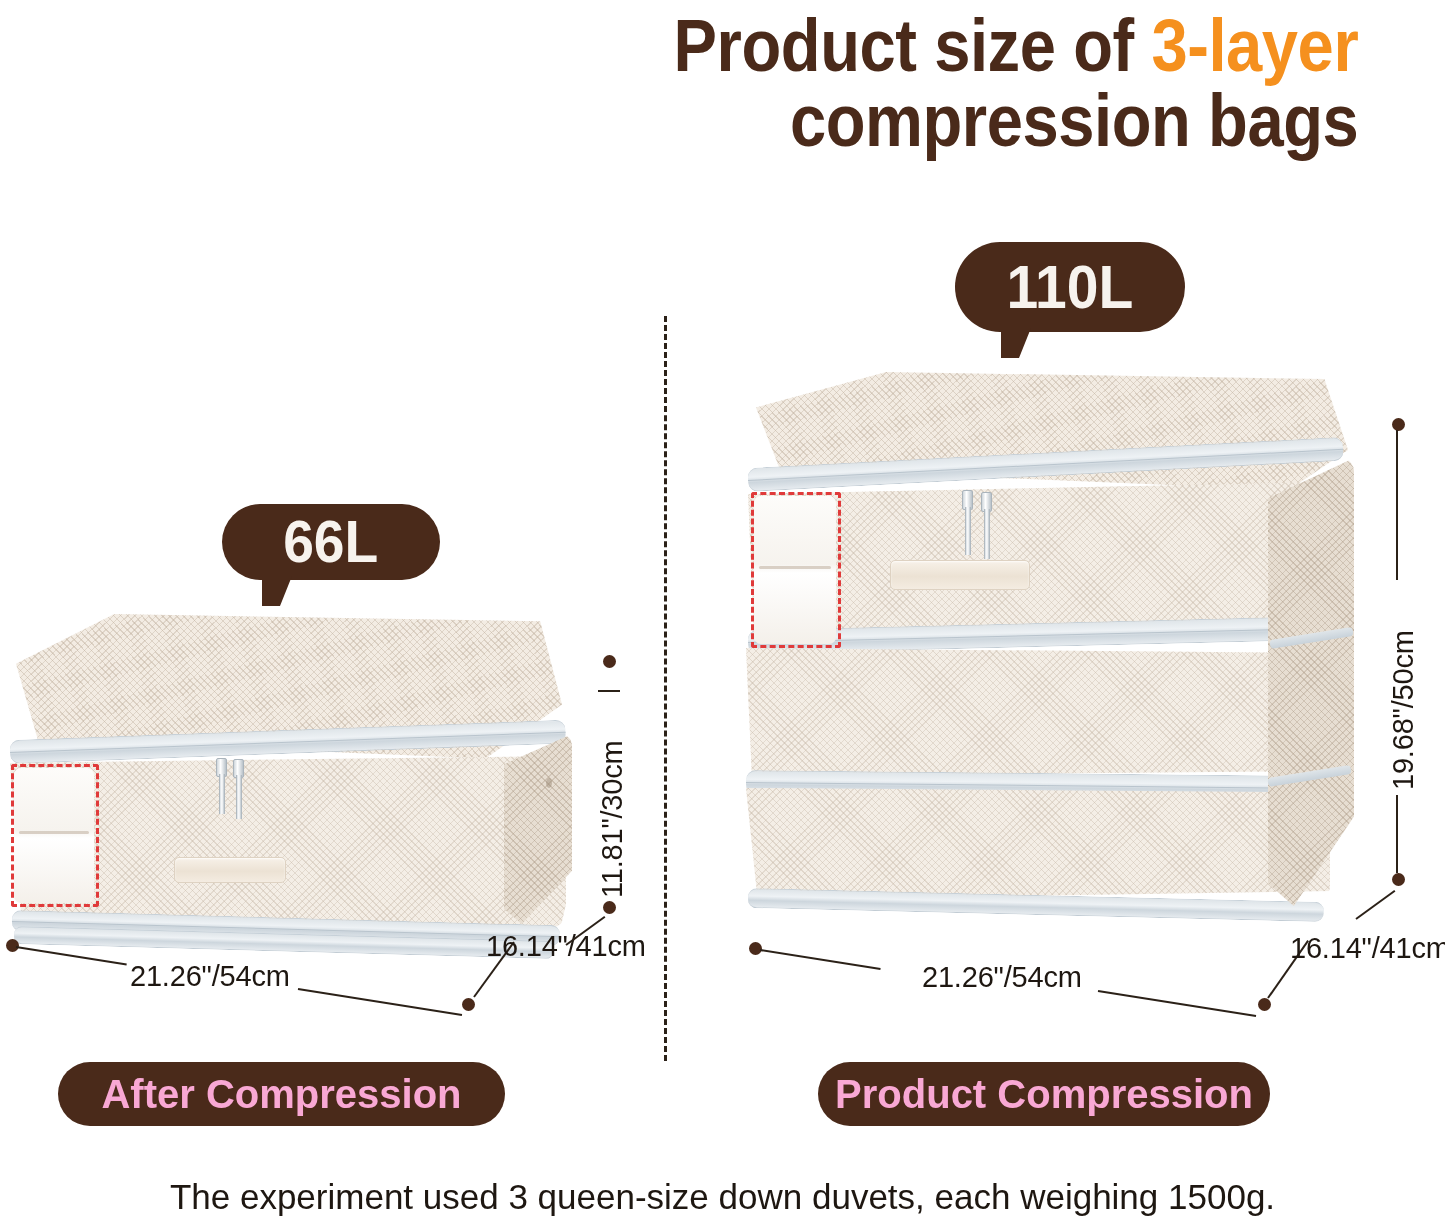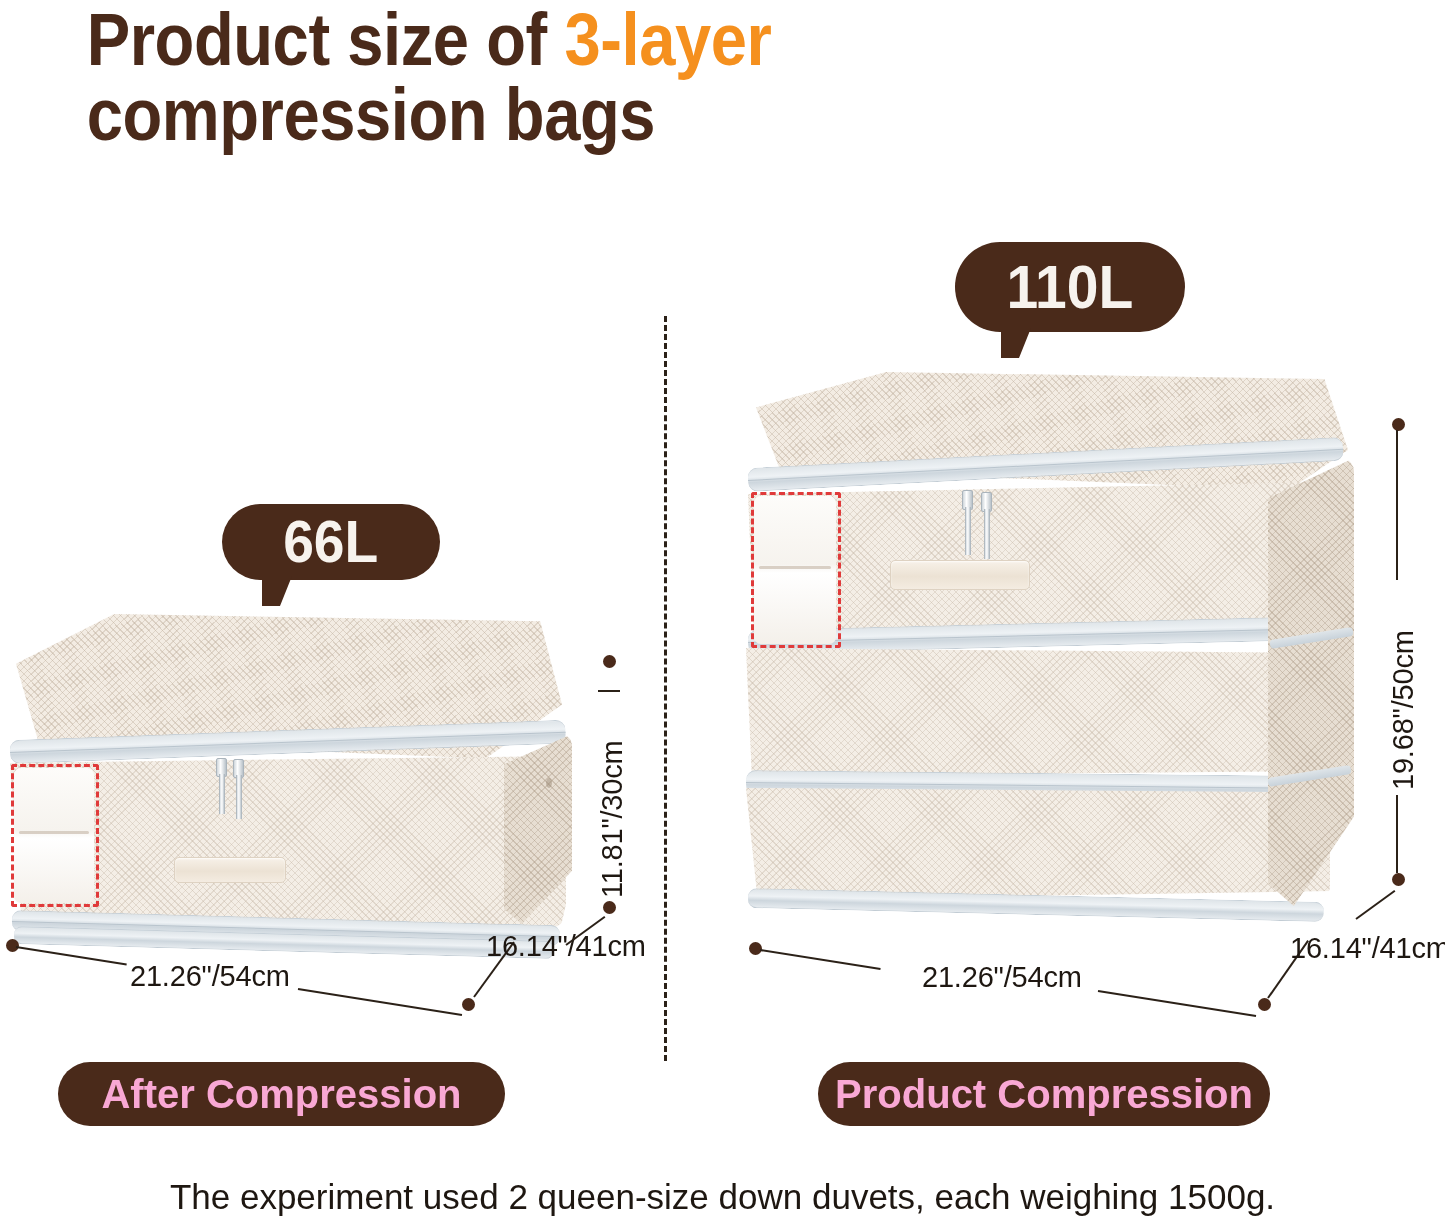--- a/index.html
+++ b/index.html
@@ -12,24 +12,24 @@
     height: 1225px;
     position: relative;
     overflow: hidden;
     font-family: "Liberation Sans", sans-serif;
     -webkit-font-smoothing: antialiased;
   }
 
   
   .title-block {
     position: absolute;
-    top: 2px;
+    top: 8px;
     left: 0;
     width: 1445px;
-    text-align: left;
+    text-align: right;
     line-height: 1.02;
   }
   .title-line {
     font-family: "Liberation Sans Narrow", "Liberation Sans", sans-serif;
     font-weight: bold;
     font-size: 74px;
     letter-spacing: -0.5px;
     color: #4a2a1a;
     transform: scaleX(0.88);
     transform-origin: center top;
@@ -375,13 +375,13 @@
 <div class="dimline" style="left:1398px; top:430px; width:150px; transform: rotate(90deg); transform-origin: left top;"></div>
 <div class="dimtext vert" style="left:1387px; top:790px;">19.68"/50cm</div>
 <div class="dimline" style="left:1398px; top:795px; width:78px; transform: rotate(90deg); transform-origin: left top;"></div>
 <div class="dimdot" style="left:1392px; top:873px;"></div>
 <div class="dimline" style="left:1356px; top:918px; width:48px; transform: rotate(-36deg);"></div>
 
 <div class="pill" id="pill-before">
   <span>Product Compression</span>
 </div>
 
-<div class="footnote">The experiment used 2 queen-size down duvets, each weighing 1500g.</div>
+<div class="footnote">The experiment used 3 queen-size down duvets, each weighing 1500g.</div>
 
 </body></html>

